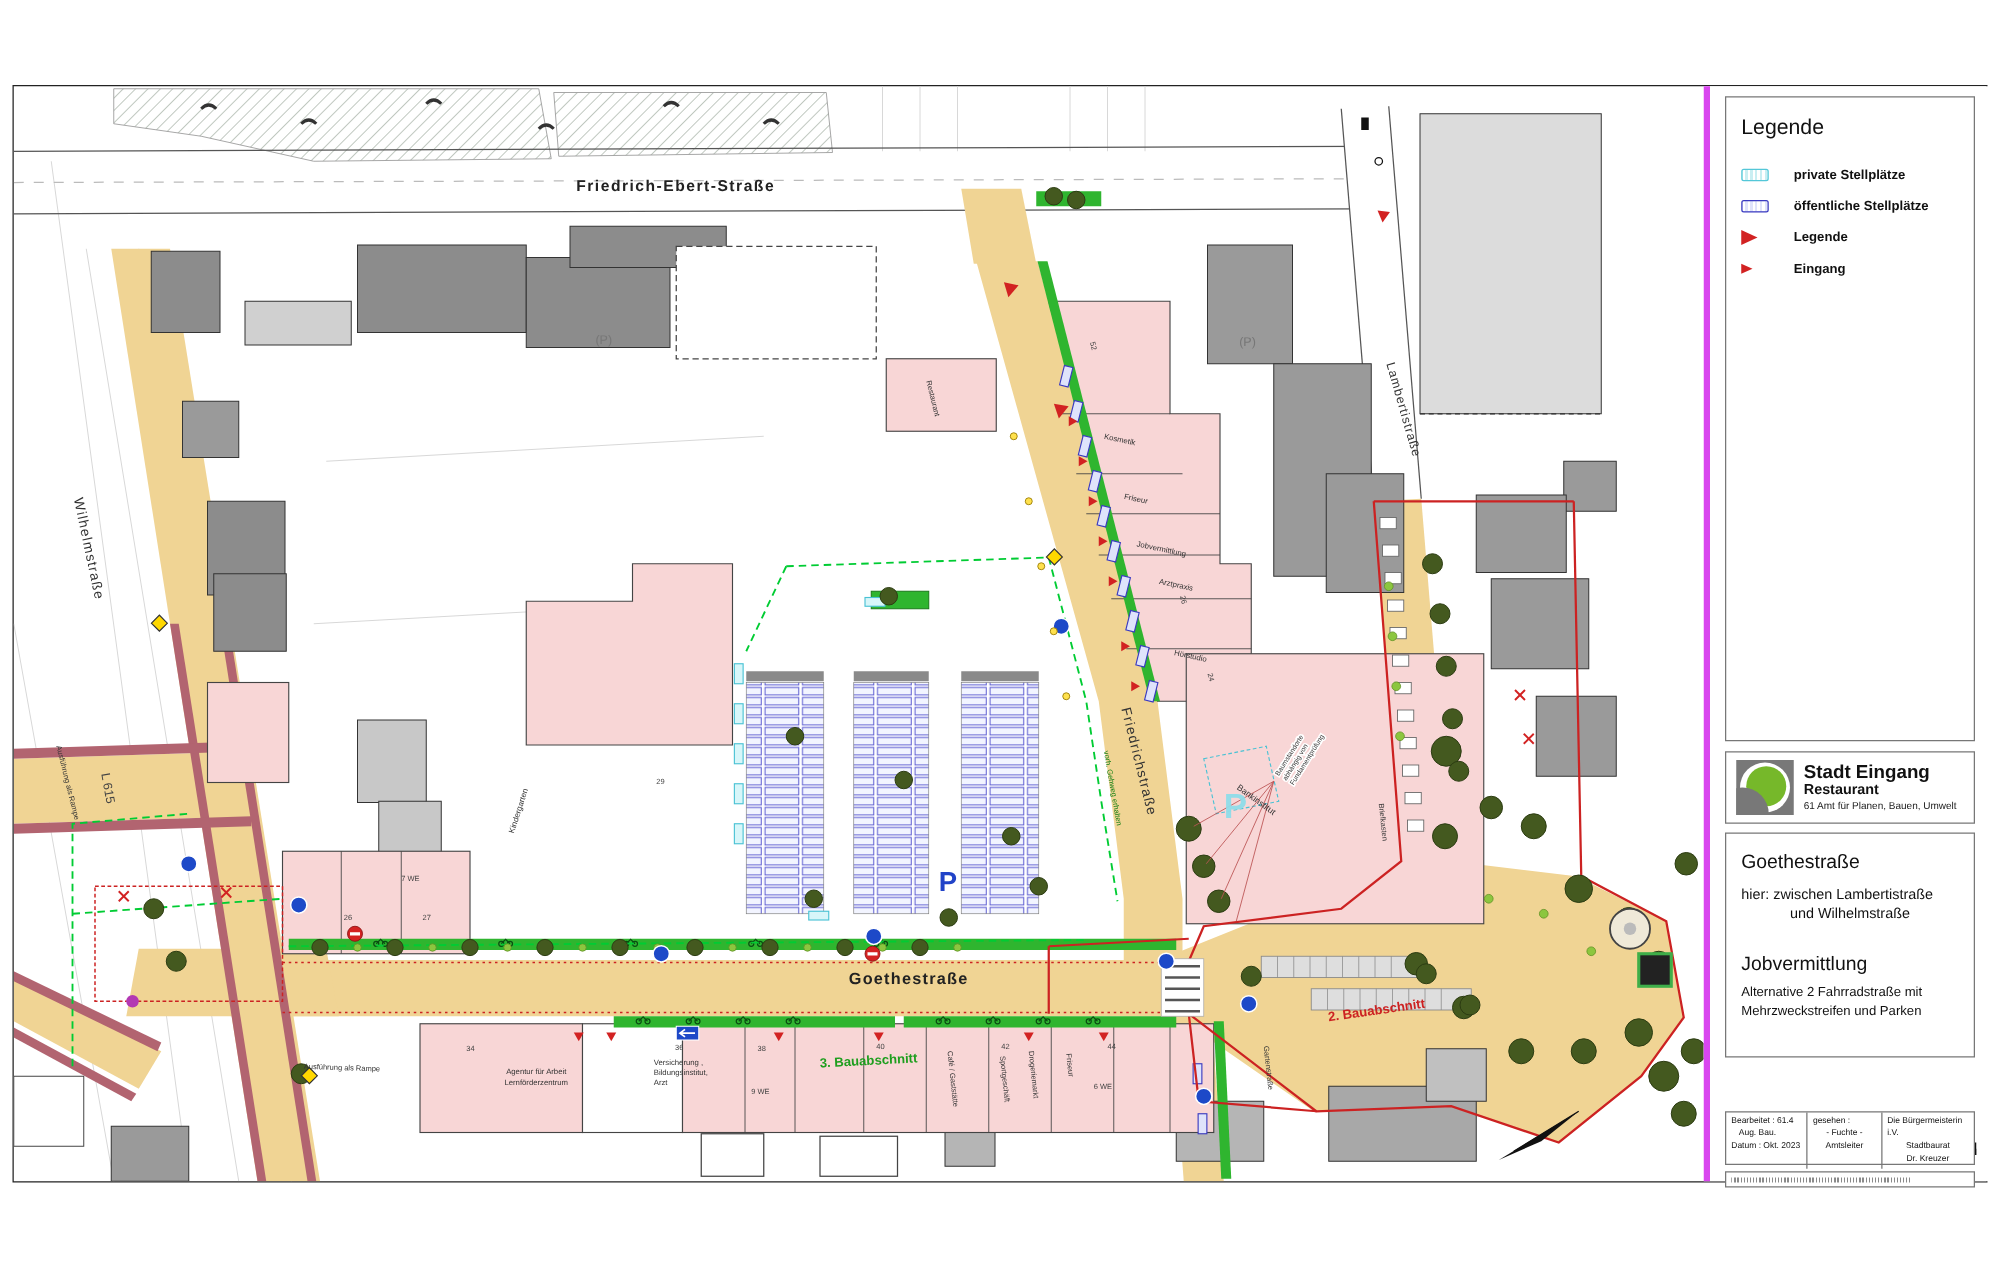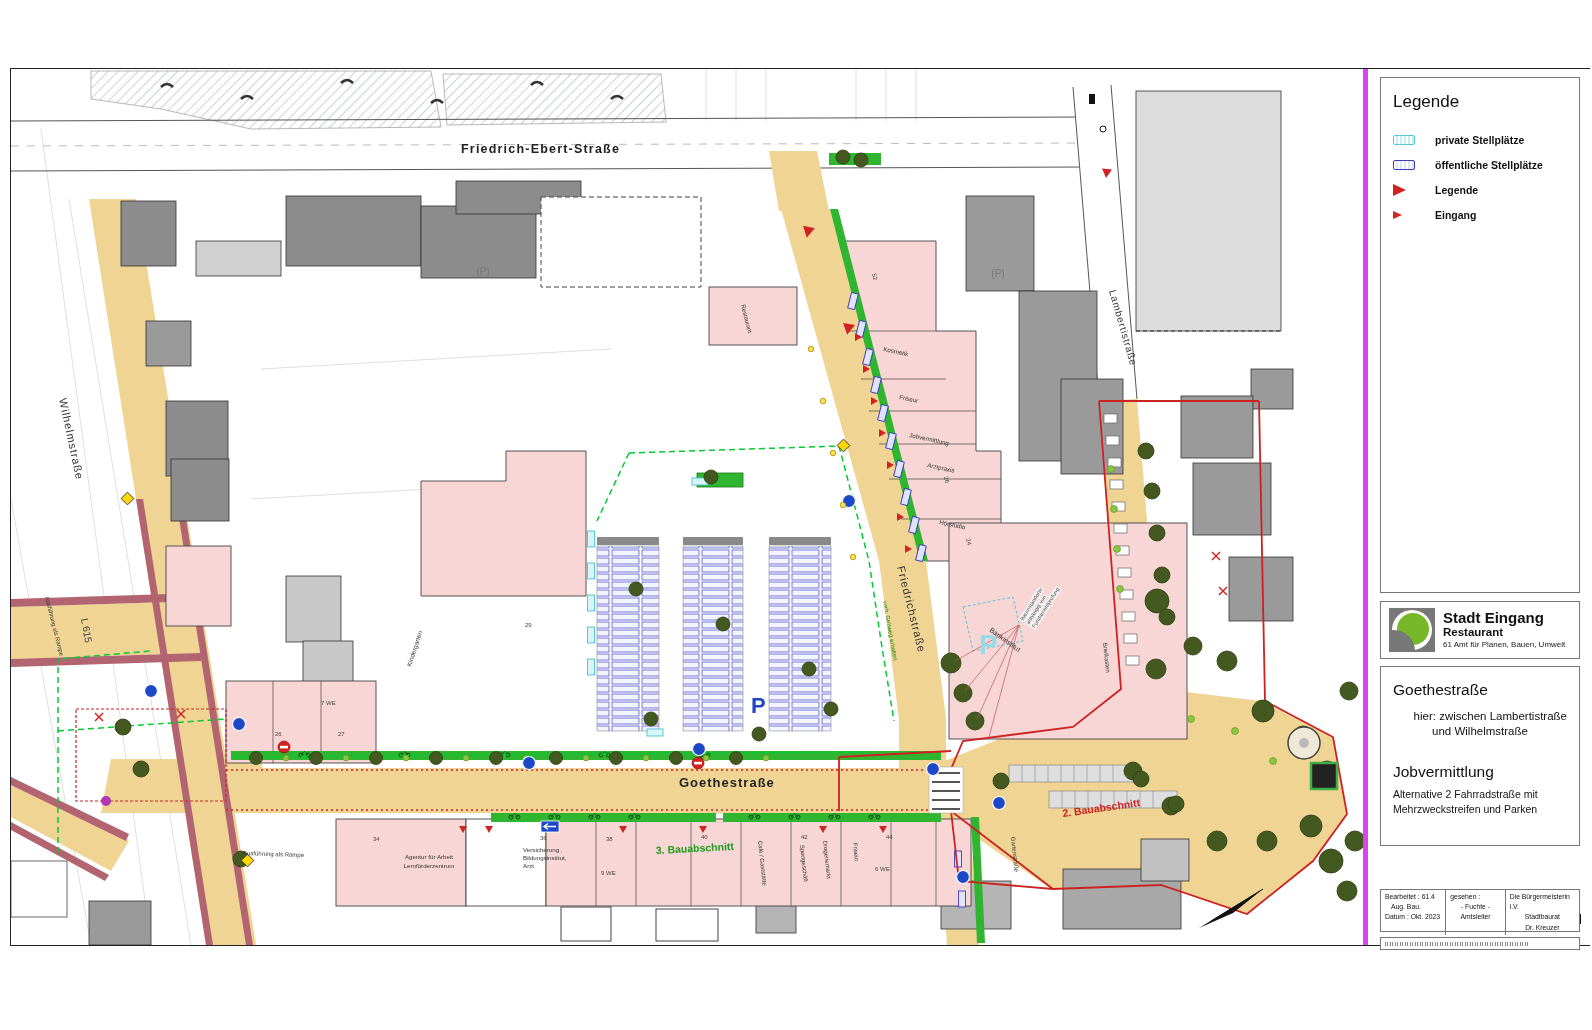--- a/index.html
+++ b/index.html
@@ -25,21 +25,21 @@
   .logo{width:46px;height:44px;background:#787878;position:relative;overflow:hidden;flex:none;}
   .logo .ring{position:absolute;left:3px;top:2px;width:40px;height:40px;border-radius:50%;background:#fff;}
   .logo .ball{position:absolute;left:8px;top:5px;width:32px;height:32px;border-radius:50%;background:#76b82a;}
   .logo .cut{position:absolute;left:-16px;bottom:-20px;width:42px;height:42px;background:#787878;border-radius:50%;}
   .agtxt{margin-left:8px;}
   .agcity{font-size:15px;font-weight:bold;color:#111;line-height:1.1;}
   .agdept{font-size:11.5px;font-weight:bold;color:#111;line-height:1.2;}
   .agoffice{font-size:8px;color:#222;line-height:1.3;}
   .titlebox{top:597px;height:180px;padding:14px 12px;}
   .proj-street{font-size:15.5px;color:#111;margin-bottom:10px;}
-  .proj-loc{font-size:11.5px;color:#111;line-height:1.35;text-align:right;}
+  .proj-loc{font-size:11.5px;color:#111;line-height:1.35;}
   .proj-loc2{font-size:11.5px;color:#111;text-align:center;}
   .plan-type{font-size:15.5px;color:#111;margin-top:26px;margin-bottom:6px;}
   .plan-var{font-size:10.5px;color:#111;line-height:1.45;}
   .scalebox{top:830px;height:32px;padding:4px 8px;display:flex;align-items:flex-end;}
   .sc-label{font-size:9px;color:#222;margin-bottom:4px;width:68px;flex:none;}
   .sbar{position:relative;width:124px;height:22px;flex:none;}
   .sbar .base{position:absolute;left:0;bottom:2px;width:124px;height:5px;background:#111;}
   .sbar .cells{position:absolute;left:0;bottom:2px;width:31px;height:5px;border:0.5px solid #111;
      background:repeating-linear-gradient(90deg,#fff 0 3px,#111 3px 6px);}
   .sbar .tick{position:absolute;bottom:2px;width:1px;height:10px;background:#111;}

